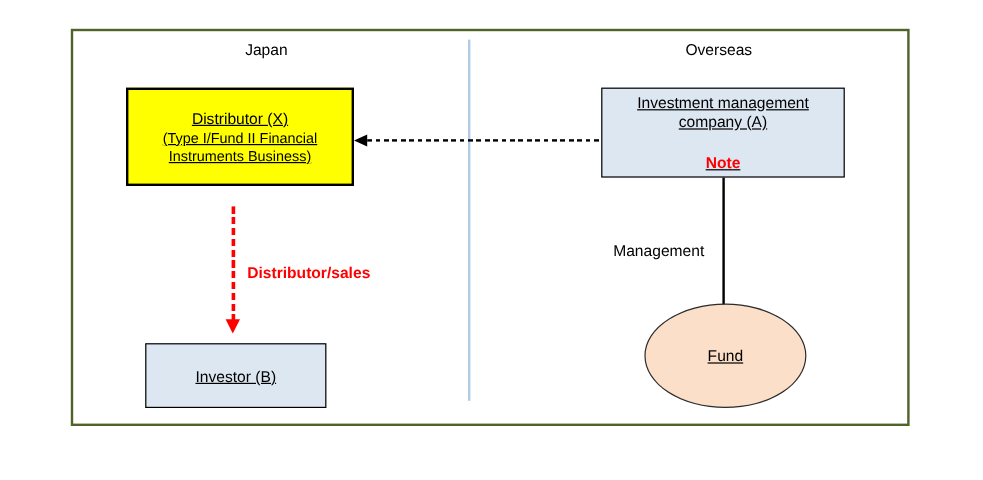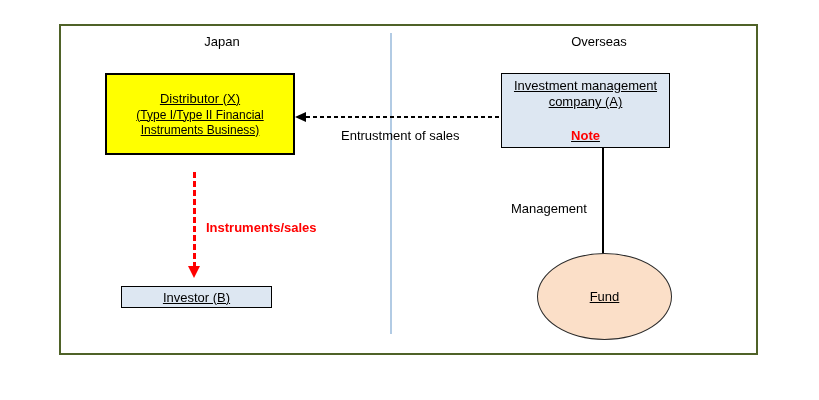--- a/index.html
+++ b/index.html
@@ -29,28 +29,28 @@
     align-items:center; justify-content:center; text-align:center;text-decoration:underline;
   }
   .node-distributor {
     left:105px; top:73px; width:190px; height:82px;
     background:#FFFF00; border:2px solid #000;
   }
   .node-distributor .node-title { font-size:13px; margin-bottom:2px; }
   .node-distributor .node-subtitle { font-size:12px; line-height:1.25; max-width:162px; }
 
   .node-company {
-    left:501px; top:73px; width:169px; height:75px;
+    left:501px; top:73px; width:203px; height:75px;
     background:#DDE7F2; border:1.5px solid #000;
   }
   .node-company .node-title { font-size:13px; line-height:1.25; max-width:155px; }
   .node-company .note { font-size:13px; font-weight:bold; color:#FF0000; margin-top:18px; }
 
   .node-investor {
-    left:121px; top:286px; width:151px; height:22px;
+    left:121px; top:286px; width:151px; height:54px;
     background:#DDE7F2; border:1.5px solid #000; font-size:13px;
   }
 
   .node-fund {
     left:537px; top:253px; width:135px; height:87px;
     background:#FBDFC8; border:1.5px solid #2b2b2b; border-radius:50%; font-size:13px;justify-content:center;
   }
 
   
   .entrust-line {
@@ -88,35 +88,34 @@
   <div class="abs frame"></div>
 
   <div class="abs region-label overseas">Overseas</div>
 
   <div class="abs region-label japan">Japan</div>
 
   <div class="abs divider"></div>
 
   <div class="abs node node-distributor">
     <div class="node-title">Distributor (X)</div>
-    <div class="node-subtitle">(Type I/Type II Financial Instruments Business)</div>
+    <div class="node-subtitle">(Type I/Fund II Financial Instruments Business)</div>
   </div>
 
   <div class="abs node node-company">
     <div class="node-title">Investment management company (A)</div>
     <div class="note">Note</div>
   </div>
 
   <div class="abs entrust-line"></div>
   <div class="abs arrowhead-left"></div>
-  <div class="abs label-entrustment">Entrustment of sales</div>
 
   <div class="abs solicit-line"></div>
   <div class="abs arrowhead-down"></div>
-  <div class="abs label-solicitation">Instruments/sales</div>
+  <div class="abs label-solicitation">Distributor/sales</div>
 
   <div class="abs node node-investor">
     <div>Investor (B)</div>
   </div>
 
   <div class="abs mgmt-line"></div>
   <div class="abs label-management">Management</div>
 
   <div class="abs node node-fund">
     <div>Fund</div>

